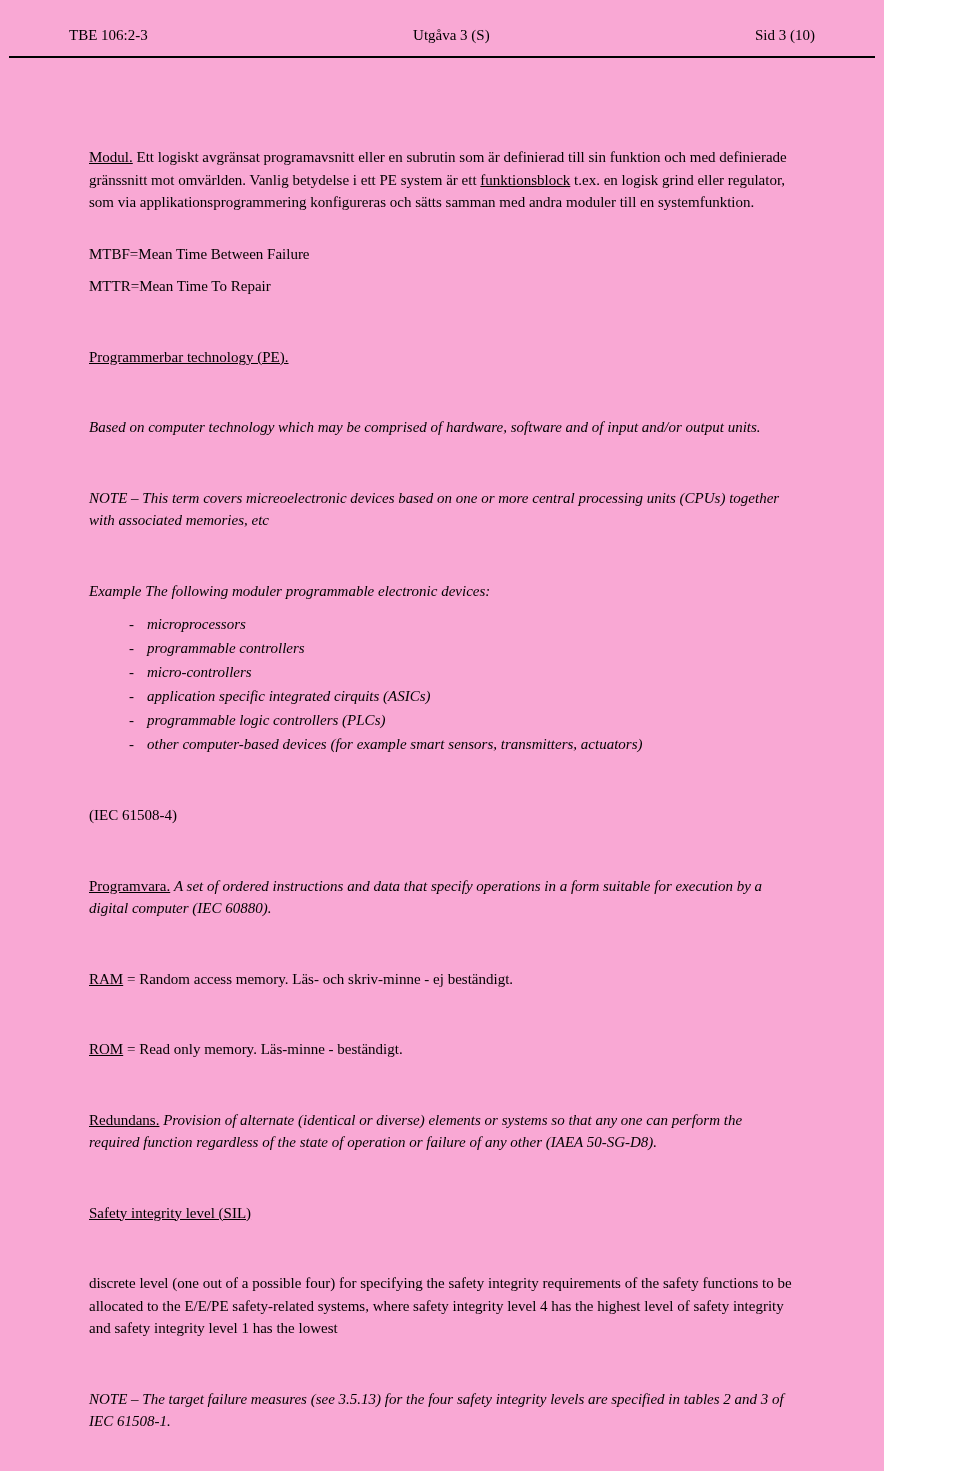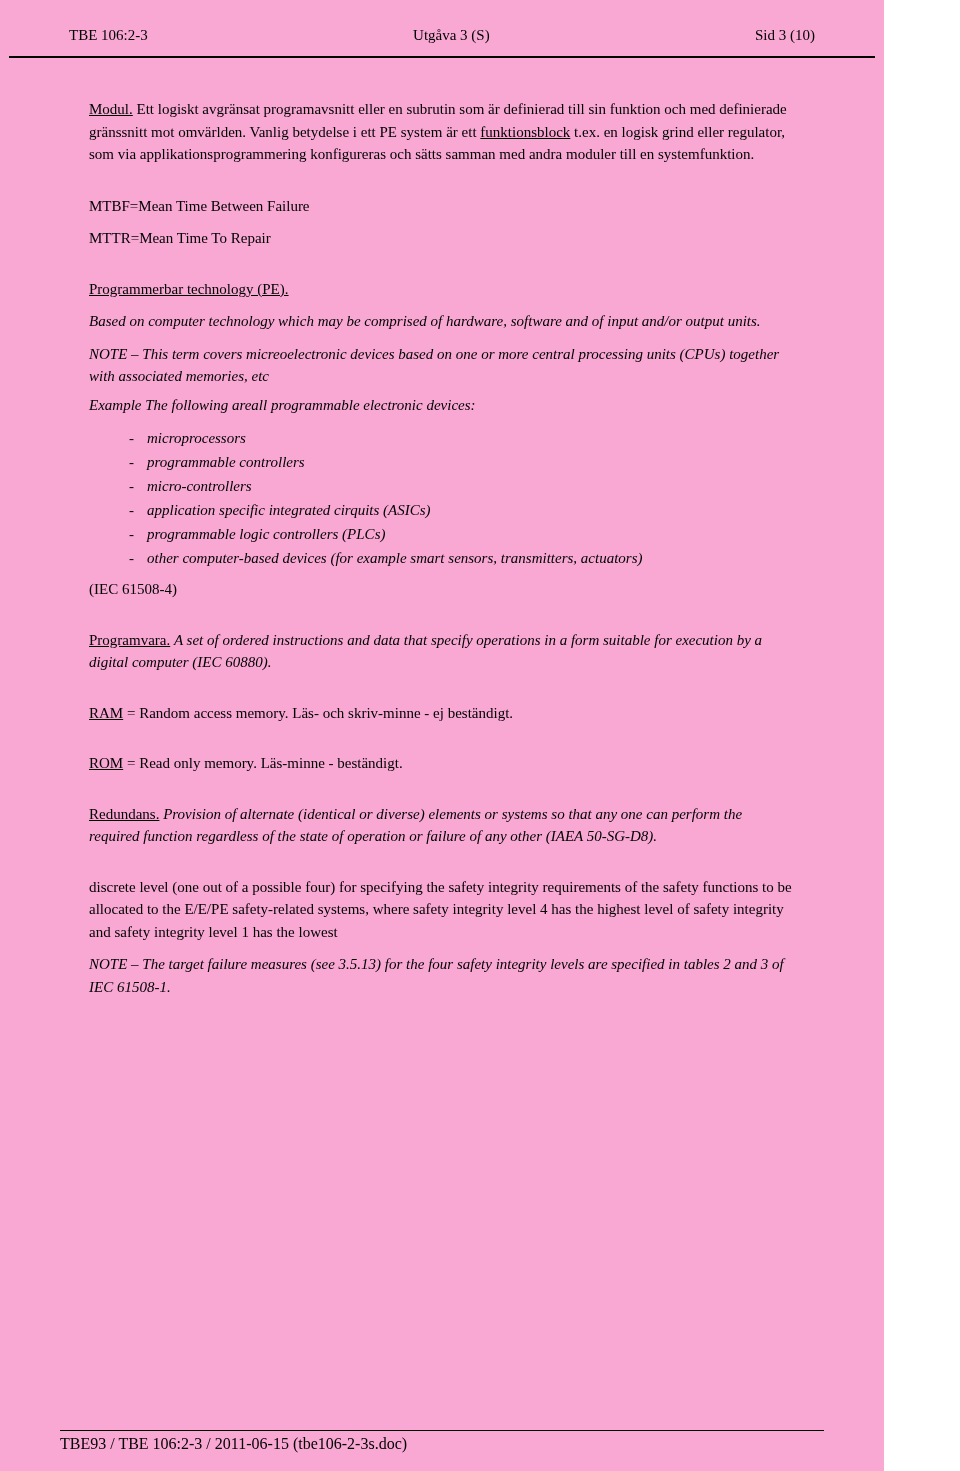--- a/index.html
+++ b/index.html
@@ -54,20 +54,21 @@
       padding: 40px 80px 60px 80px;
     }
 
     .italic {
       font-style: italic;
     }
 
     p {
       margin-bottom: 10px;
       line-height: 1.5;
+      margin-top: 48px;
     }
 
     .definition-block {
       margin-bottom: 28px;
     }
 
     ul.bullet-list {
       list-style: none;
       margin-left: 40px;
       margin-bottom: 8px;
@@ -148,21 +149,21 @@
       <div class="mtbf-line">MTBF=Mean Time Between Failure</div>
       <div class="mtbf-line">MTTR=Mean Time To Repair</div>
     </div>
 
     <div class="definition-block">
       <p>
         <span class="underline-term">Programmerbar technology (PE).</span>
       </p>
       <p class="italic">Based on computer technology which may be comprised of hardware, software and of input and/or output units.</p>
       <p class="italic note-text">NOTE – This term covers micreoelectronic devices based on one or more central processing units (CPUs) together with associated memories, etc</p>
-      <p class="italic">Example The following areall programmable electronic devices:</p>
+      <p class="italic">Example The following moduler programmable electronic devices:</p>
       <ul class="bullet-list">
         <li>microprocessors</li>
         <li>programmable controllers</li>
         <li>micro-controllers</li>
         <li>application specific integrated cirquits (ASICs)</li>
         <li>programmable logic controllers (PLCs)</li>
         <li>other computer-based devices (for example smart sensors, transmitters, actuators)</li>
       </ul>
       <p class="iec-ref">(IEC 61508-4)</p>
     </div>
@@ -189,20 +190,23 @@
     </div>
 
     <div class="definition-block">
       <p>
         <span class="underline-term">Redundans.</span>
         <span class="italic"> Provision of alternate (identical or diverse) elements or systems so that any one can perform the required function regardless of the state of operation or failure of any other (IAEA 50-SG-D8).</span>
       </p>
     </div>
 
     <div class="definition-block">
+      <p>
+        <span class="underline-term">Safety integrity level (SIL)</span>
+      </p>
       <p>discrete level (one out of a possible four) for specifying the safety integrity requirements of the safety functions to be allocated to the E/E/PE safety-related systems, where safety integrity level 4 has the highest level of safety integrity and safety integrity level 1 has the lowest</p>
       <p class="note-text">NOTE – The target failure measures (see 3.5.13) for the four safety integrity levels are specified in tables 2 and 3 of IEC 61508-1.</p>
     </div>
 
   </div>
 
   <div class="page-footer">
     <span>TBE93 / TBE 106:2-3 / 2011-06-15 (tbe106-2-3s.doc)</span>
   </div>
 

